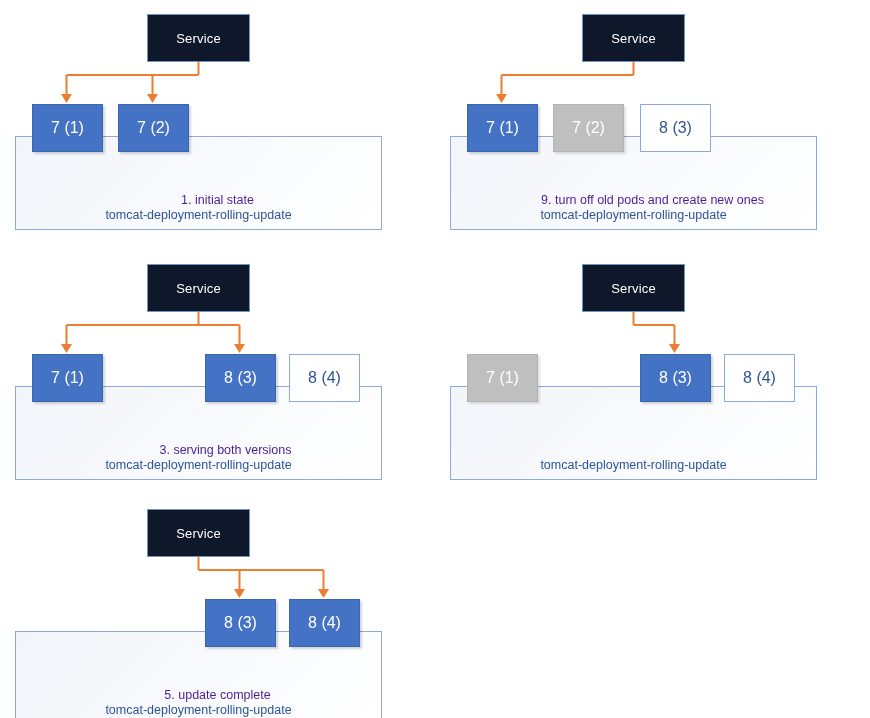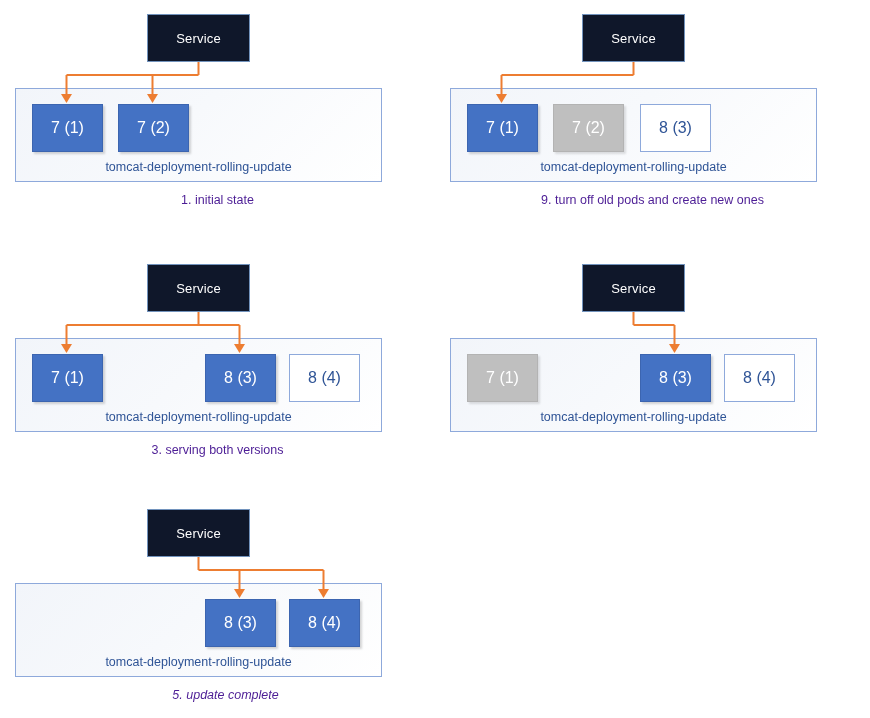--- a/index.html
+++ b/index.html
@@ -35,20 +35,21 @@
     font-size: 13px;
     letter-spacing: .2px;
   }
 
   
   .deployment-box {
     position: absolute;
     box-sizing: border-box;
     border: 1px solid #8EA9DB;
     background: linear-gradient(135deg, #f2f5fa 0%, #f7f9fc 45%, #ffffff 100%);
+    margin-top: 48px;
   }
   .deployment-label {
     position: absolute;
     left: 0;
     right: 0;
     bottom: 7px;
     text-align: center;
     font-size: 12.5px;
     color: #2F5496;
   }
@@ -173,21 +174,21 @@
       <div class="pod pending" style="left: 289px; top: 104px;">
         <span>8 (4)</span>
       </div>
       <svg class="connector" width="435" height="240">
         <path class="conn-line" d="M 198.5 62 L 198.5 75 M 66.5 75 L 239.5 75"></path>
         <path class="conn-line" d="M 66.5 75 L 66.5 95"></path>
         <polygon class="conn-head" points="61,94 72,94 66.5,103"></polygon>
         <path class="conn-line" d="M 239.5 75 L 239.5 95"></path>
         <polygon class="conn-head" points="234,94 245,94 239.5,103"></polygon>
       </svg>
-      <div class="caption" style="left: 0px; top: 193px; width: 435px;">3. serving both versions</div>
+      <div class="caption" style="left: 8px; top: 193px; width: 435px;">3. serving both versions</div>
     </div>
     <div class="panel" style="left: 435px; top: 250px; width: 435px; height: 240px;">
       <div class="service-box" style="left: 147px; top: 14px; width: 103px; height: 48px;">
         <span>Service</span>
       </div>
       <div class="deployment-box" style="left: 15px; top: 88px; width: 367px; height: 94px;">
         <div class="deployment-label">tomcat-deployment-rolling-update</div>
       </div>
       <div class="pod terminating" style="left: 32px; top: 104px;">
         <span>7 (1)</span>
@@ -217,15 +218,15 @@
       <div class="pod active" style="left: 289px; top: 104px;">
         <span>8 (4)</span>
       </div>
       <svg class="connector" width="435" height="240">
         <path class="conn-line" d="M 198.5 62 L 198.5 75 M 198.5 75 L 323.5 75"></path>
         <path class="conn-line" d="M 239.5 75 L 239.5 95"></path>
         <polygon class="conn-head" points="234,94 245,94 239.5,103"></polygon>
         <path class="conn-line" d="M 323.5 75 L 323.5 95"></path>
         <polygon class="conn-head" points="318,94 329,94 323.5,103"></polygon>
       </svg>
-      <div class="caption" style="left: 8px; top: 193px; width: 435px; font-style: italic;">5. update complete</div>
+      <div class="caption" style="left: 0px; top: 193px; width: 435px;">5. update complete</div>
     </div>
   </div>
 
 </body></html>

